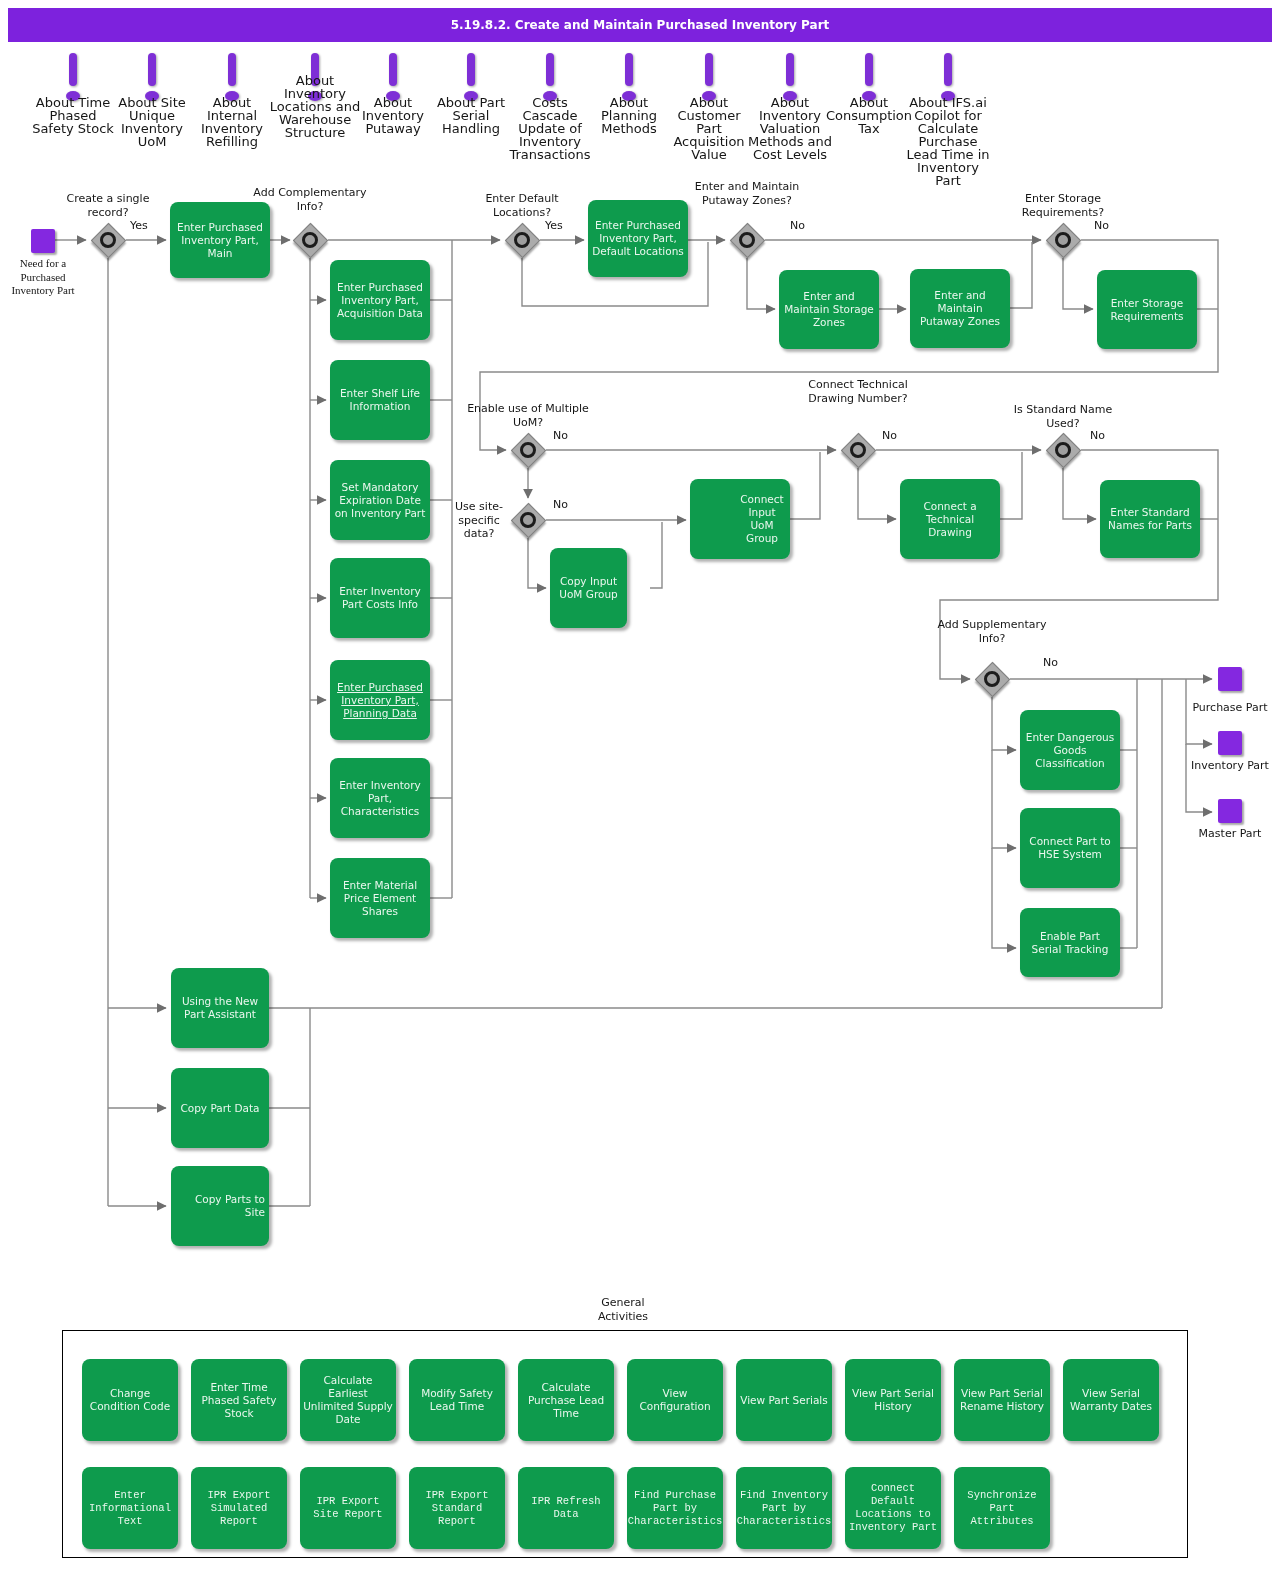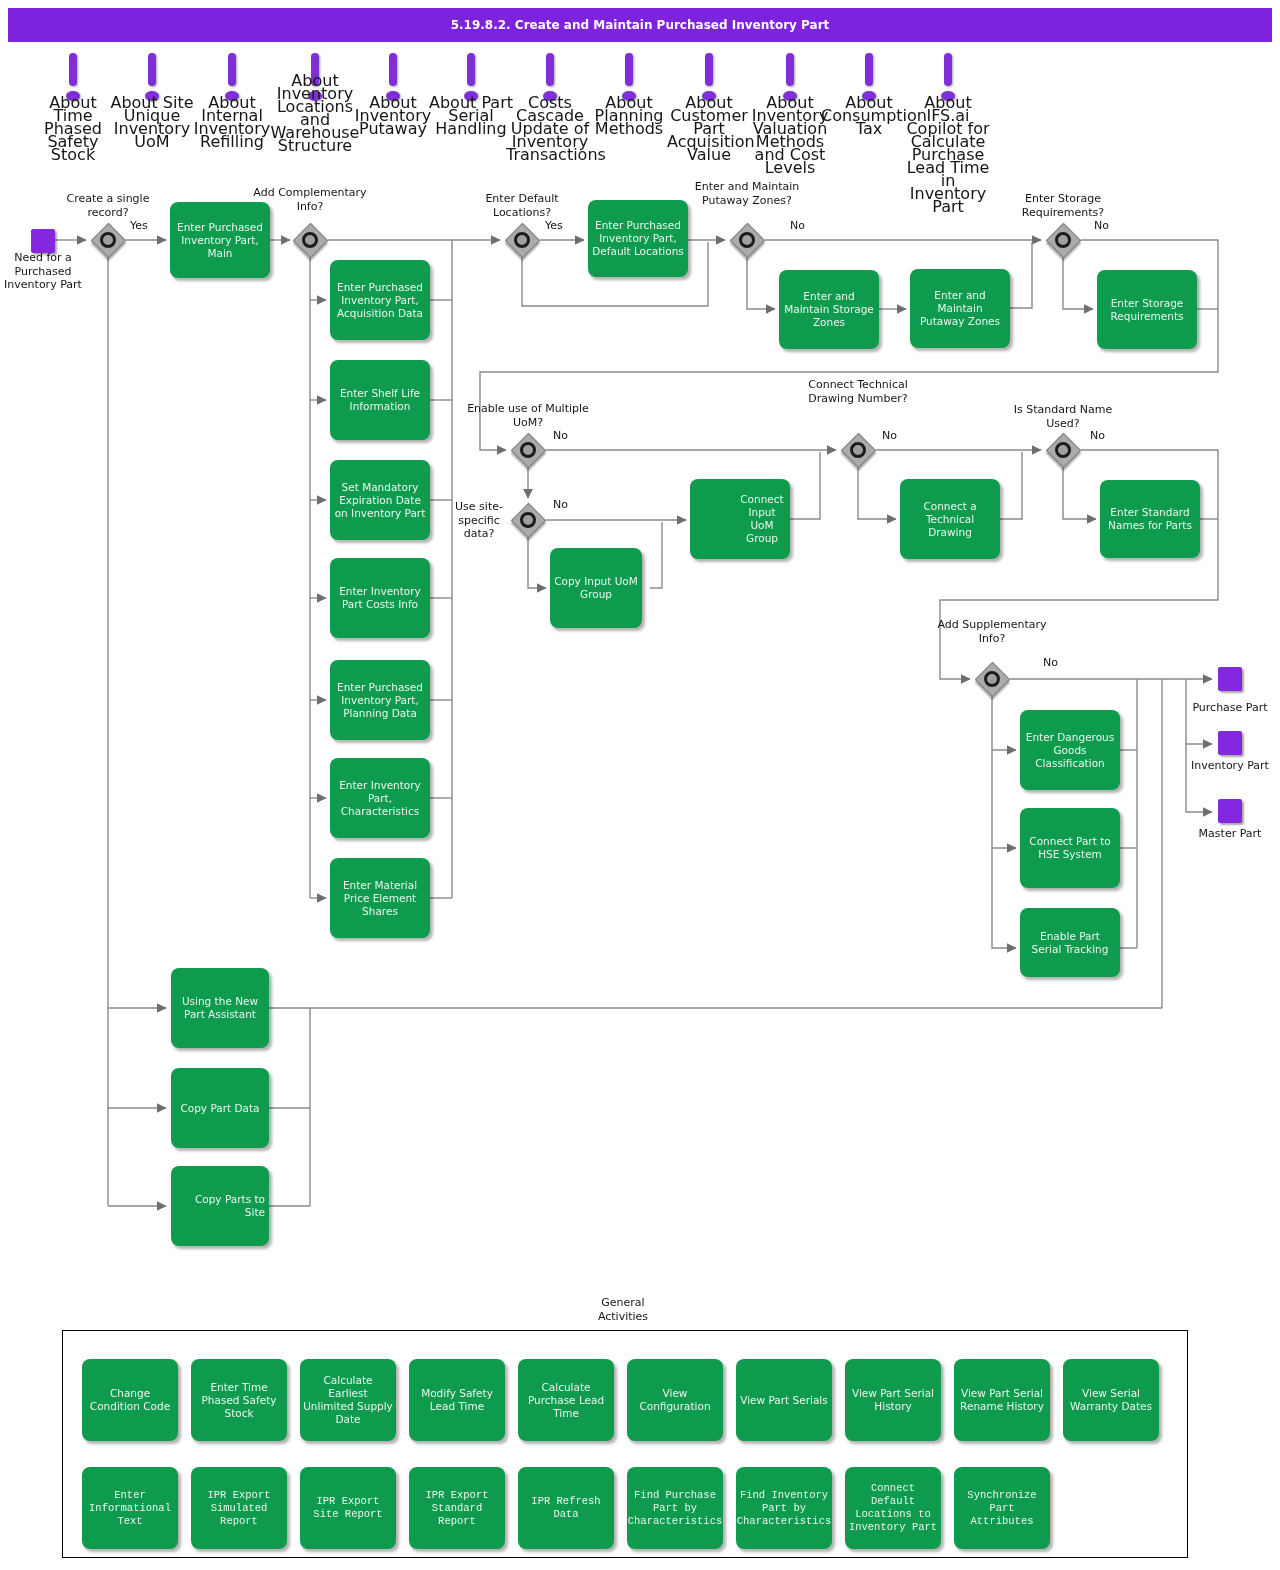--- a/index.html
+++ b/index.html
@@ -8,21 +8,21 @@
     --c-diamond:#ababab; --c-text:#161616;
   }
   *{box-sizing:border-box;margin:0;padding:0;}
   body{background:#ffffff;font-family:"DejaVu Sans", sans-serif;color:var(--c-text);}
   #canvas{position:relative;width:1280px;height:1570px;background:#fff;overflow:hidden;}
   .titlebar{position:absolute;left:8px;top:8px;width:1264px;height:34px;background:var(--c-title);
     color:#fff;font-size:12px;font-weight:bold;display:flex;align-items:center;justify-content:center;}
   
   .info-item{position:absolute;top:52px;width:0;}
   .info-item svg{position:absolute;left:-13px;top:0;filter:drop-shadow(1.5px 1.5px 1px rgba(0,0,0,.35));}
-  .info-label{position:absolute;transform:translateX(-50%);font-size:16px;line-height:13px;text-align:center;}
+  .info-label{position:absolute;transform:translateX(-50%);font-size:13px;line-height:13px;text-align:center;}
   
   #edges{position:absolute;left:0;top:0;z-index:1;}
   
   .process{position:absolute;z-index:2;background:var(--c-green);border-radius:8px;
     box-shadow:2.5px 3px 3px rgba(0,0,0,.3);color:var(--c-green-text);font-size:10.5px;line-height:13px;
     display:flex;align-items:center;justify-content:center;text-align:center;padding:4px;}
   .diamond{position:absolute;width:36px;height:36px;z-index:3;}
   .diamond .dsq{position:absolute;left:5.5px;top:5.5px;width:25px;height:25px;background:var(--c-diamond);
     border:1px solid #808080;transform:rotate(45deg);box-shadow:2px 2px 2px rgba(0,0,0,.35);}
   .diamond .dcirc{position:absolute;left:10px;top:10px;width:16px;height:16px;border:3px solid #1c1c1c;
@@ -198,21 +198,21 @@
       <div class="info-item" style="left: 948px;">
         <svg width="26" height="52" viewBox="0 0 26 52">
           <rect x="9" y="1" width="8" height="33" rx="4" fill="var(--c-icon)"></rect>
           <ellipse cx="13" cy="44" rx="7" ry="5" fill="var(--c-icon)"></ellipse>
         </svg>
         <div class="info-label" style="top: 44px; width: 88px;">About IFS.ai Copilot for Calculate Purchase Lead Time in Inventory Part</div>
       </div>
     </div>
   <div id="nodes">
       <div class="terminal" style="left: 31px; top: 229px;"></div>
-      <div class="nlabel" style="left: 0px; top: 251px; width: 86px;">Need for a Purchased Inventory Part</div>
+      <div class="nlabel" style="left: 0px; top: 257px; width: 86px; font-family: Liberation Serif, serif;">Need for a Purchased Inventory Part</div>
       <div class="terminal" style="left: 1218px; top: 667px;"></div>
       <div class="nlabel" style="left: 1186px; top: 695px; width: 88px; margin-top: 6px;">Purchase Part</div>
       <div class="terminal" style="left: 1218px; top: 731px;"></div>
       <div class="nlabel" style="left: 1182px; top: 759px; width: 96px;">Inventory Part</div>
       <div class="terminal" style="left: 1218px; top: 799px;"></div>
       <div class="nlabel" style="left: 1170px; top: 827px; width: 120px;">Master Part</div>
       <div class="diamond" style="left: 90px; top: 222px;">
         <div class="dsq"></div>
         <div class="dcirc"></div>
       </div>
@@ -264,24 +264,24 @@
       <div class="nlabel" style="left: 930px; top: 618px; width: 124px;">Add Supplementary Info?</div>
       <div class="process" style="left: 170px; top: 202px; width: 100px; height: 76px;">Enter Purchased Inventory Part, Main</div>
       <div class="process" style="left: 588px; top: 200px; width: 100px; height: 77px;">Enter Purchased Inventory Part, Default Locations</div>
       <div class="process" style="left: 779px; top: 270px; width: 100px; height: 79px;">Enter and Maintain Storage Zones</div>
       <div class="process" style="left: 910px; top: 269px; width: 100px; height: 79px;">Enter and Maintain Putaway Zones</div>
       <div class="process" style="left: 1097px; top: 270px; width: 100px; height: 79px;">Enter Storage Requirements</div>
       <div class="process" style="left: 330px; top: 260px; width: 100px; height: 80px;">Enter Purchased Inventory Part, Acquisition Data</div>
       <div class="process" style="left: 330px; top: 360px; width: 100px; height: 80px;">Enter Shelf Life Information</div>
       <div class="process" style="left: 330px; top: 460px; width: 100px; height: 80px;">Set Mandatory Expiration Date on Inventory Part</div>
       <div class="process" style="left: 330px; top: 558px; width: 100px; height: 80px;">Enter Inventory Part Costs Info</div>
-      <div class="process" style="left: 330px; top: 660px; width: 100px; height: 80px;">Enter Purchased Inventory Part, Planning Data</div>
+      <div class="process" style="left: 330px; top: 660px; width: 100px; height: 80px; text-decoration: underline;">Enter Purchased Inventory Part, Planning Data</div>
       <div class="process" style="left: 330px; top: 758px; width: 100px; height: 80px;">Enter Inventory Part, Characteristics</div>
       <div class="process" style="left: 330px; top: 858px; width: 100px; height: 80px;">Enter Material Price Element Shares</div>
-      <div class="process" style="left: 550px; top: 548px; width: 92px; height: 80px;">Copy Input UoM Group</div>
+      <div class="process" style="left: 550px; top: 548px; width: 77px; height: 80px;">Copy Input UoM Group</div>
       <div class="process" style="left: 690px; top: 479px; width: 100px; height: 80px; padding-left: 48px;">Connect Input UoM Group</div>
       <div class="process" style="left: 900px; top: 479px; width: 100px; height: 80px;">Connect a Technical Drawing</div>
       <div class="process" style="left: 1100px; top: 480px; width: 100px; height: 78px;">Enter Standard Names for Parts</div>
       <div class="process" style="left: 1020px; top: 710px; width: 100px; height: 80px;">Enter Dangerous Goods Classification</div>
       <div class="process" style="left: 1020px; top: 808px; width: 100px; height: 80px;">Connect Part to HSE System</div>
       <div class="process" style="left: 1020px; top: 908px; width: 100px; height: 69px;">Enable Part Serial Tracking</div>
       <div class="process" style="left: 171px; top: 968px; width: 98px; height: 80px;">Using the New Part Assistant</div>
       <div class="process" style="left: 171px; top: 1068px; width: 98px; height: 80px;">Copy Part Data</div>
       <div class="process" style="left: 171px; top: 1166px; width: 98px; height: 80px; text-align: right;">Copy Parts to Site</div>
       <div class="elabel" style="left: 130px; top: 219px;">Yes</div>

